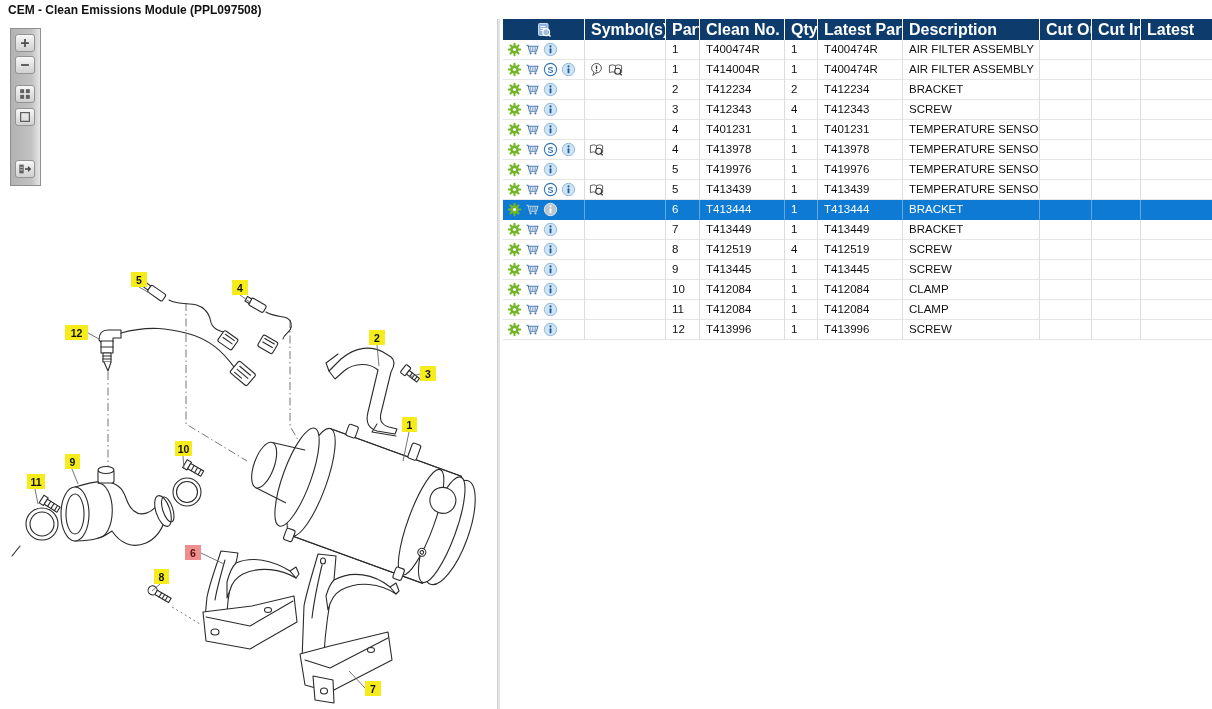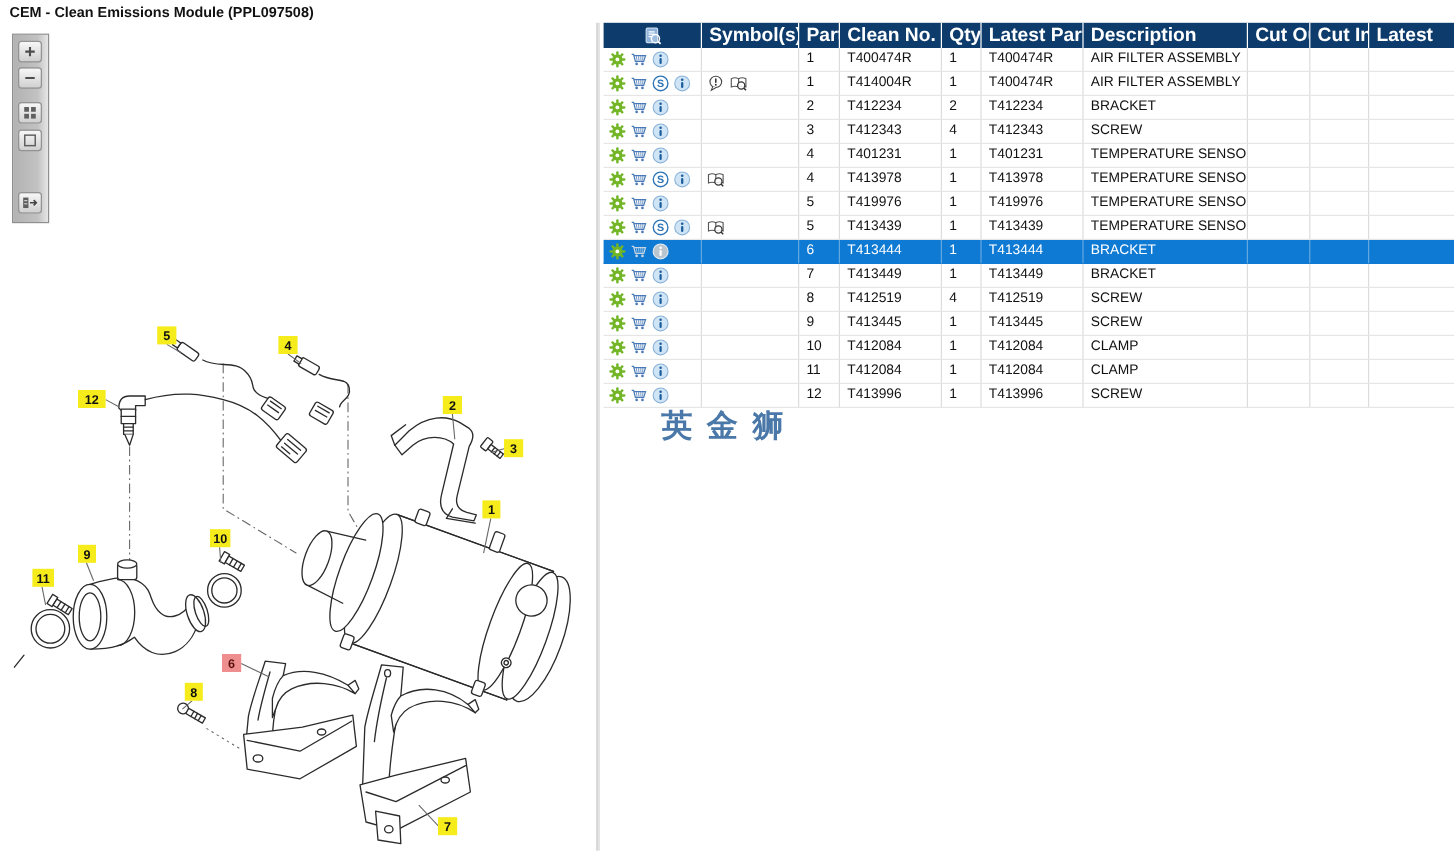--- a/index.html
+++ b/index.html
@@ -713,15 +713,14 @@
           <div class="cell c4">1</div>
           <div class="cell c5">T413996</div>
           <div class="cell c6">SCREW</div>
           <div class="cell c7"></div>
           <div class="cell c8"></div>
           <div class="cell c9"></div>
         </div>
       </div>
   </div>
 
-  <div class="watermark">英金狮</div>
 
 </div>
 
 </body></html>

